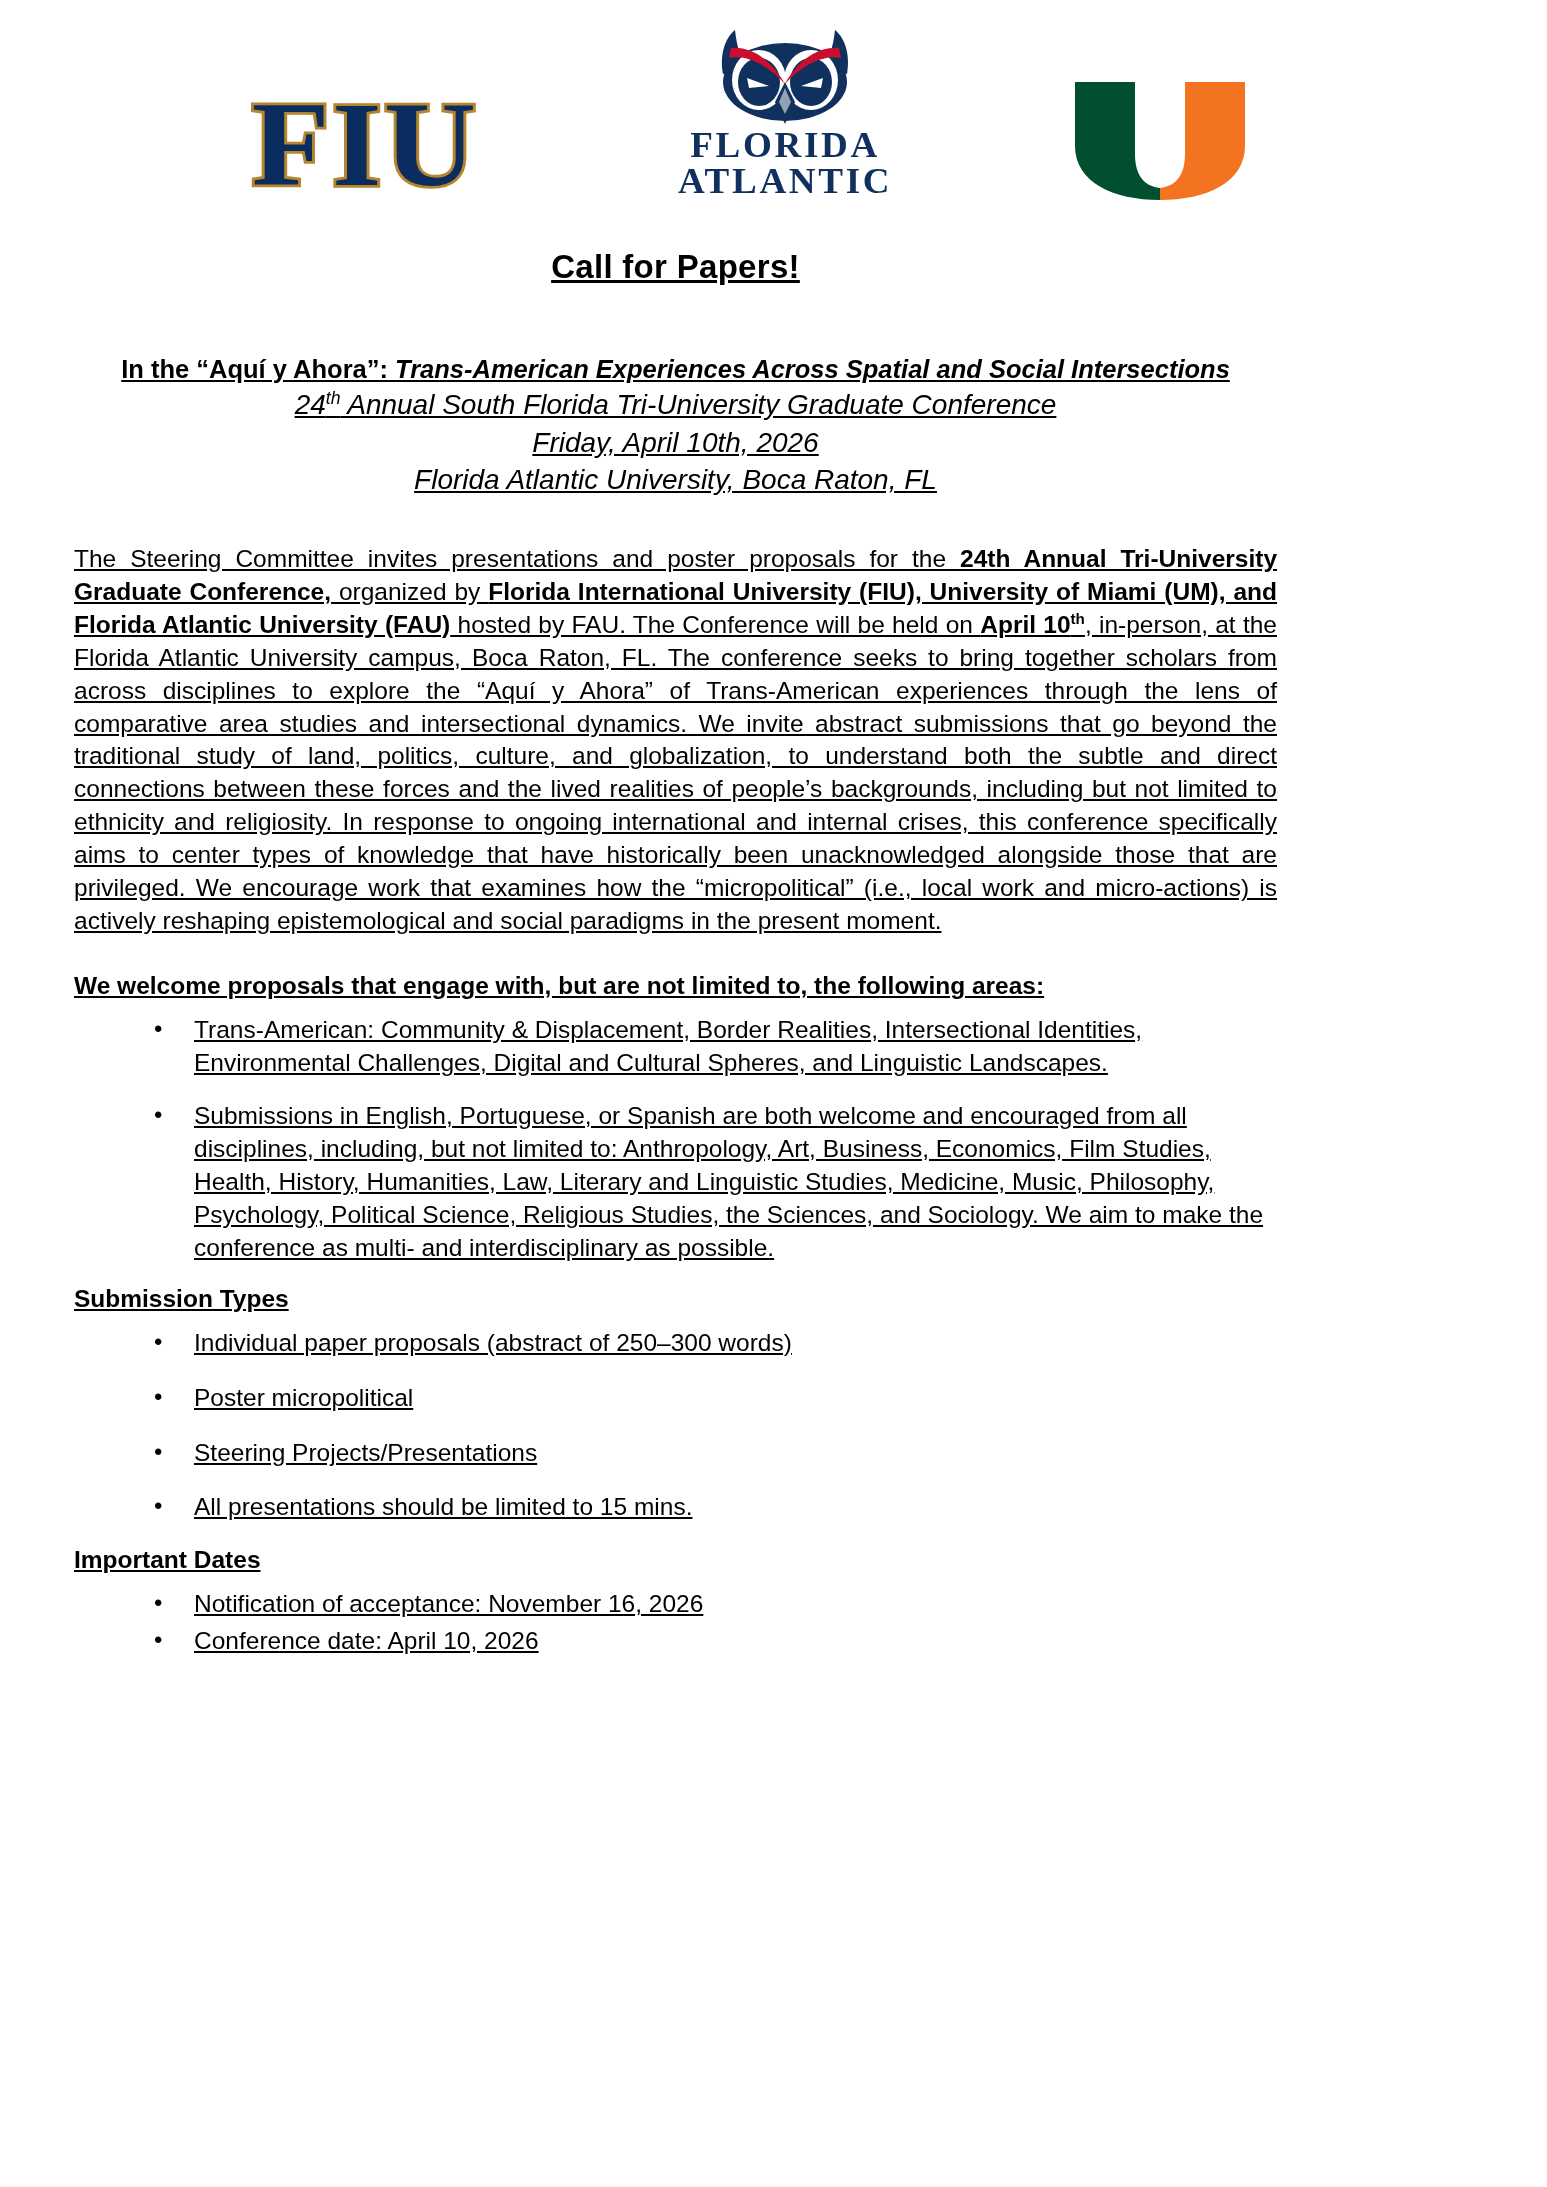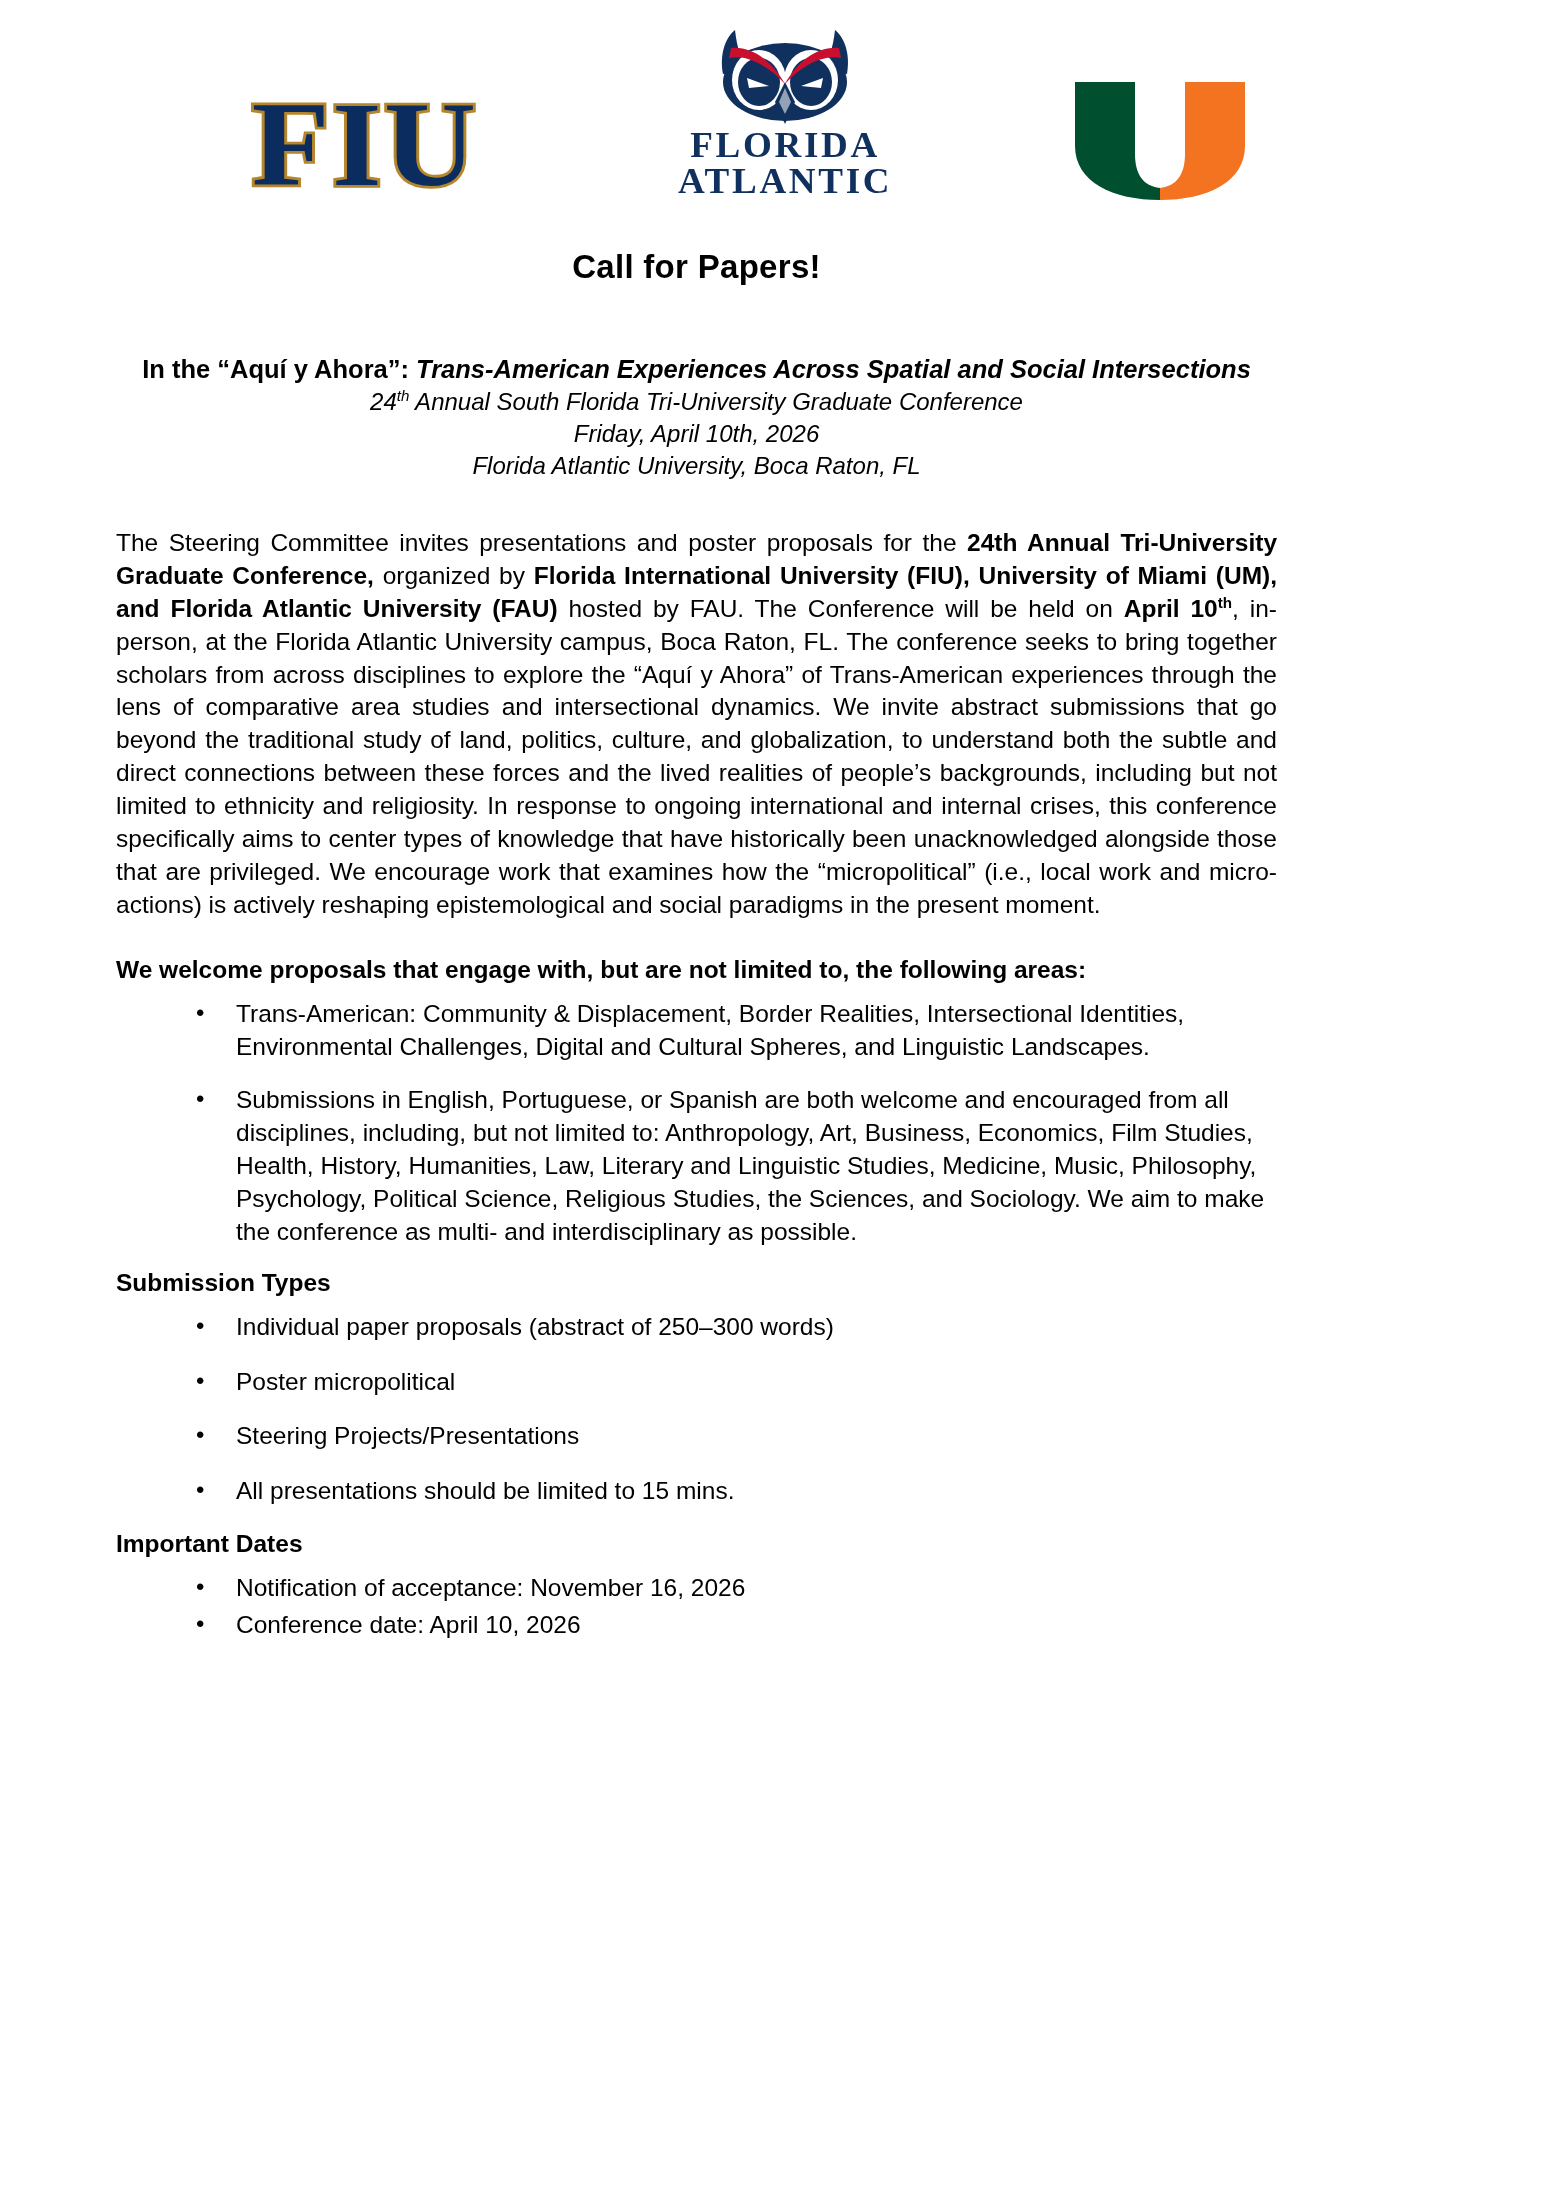--- a/index.html
+++ b/index.html
@@ -63,38 +63,38 @@
     font-size: 35px;
     letter-spacing: 2.5px;
     line-height: 1.03;
     transform: scaleX(1.06);
   }
 
   
   .um-u { display: block; }
 
   
-  .content { padding: 0 178px 0 116px; }
+  .content { padding: 0 178px 0 74px; text-decoration: underline; }
 
   .cfp-title {
     text-align: center;
     font-size: 33px;
     font-weight: bold;
     margin-top: 48px;
     letter-spacing: 0.3px;
   }
   .conf-block {
     text-align: center;
     margin-top: 66px;
     line-height: 1.34;
   }
   .conf-line1 { font-size: 25.5px; font-weight: bold; }
   .conf-line1 em { font-style: italic; }
   .conf-line2, .conf-line3, .conf-line4 {
-    font-size: 24px;
+    font-size: 28px;
     font-style: italic;
   }
   .conf-line2 sup { font-size: 0.63em; vertical-align: super; font-style: italic; }
 
   
   .body-para {
     margin-top: 44px;
     font-size: 24.5px;
     line-height: 1.345;
     text-align: justify;

